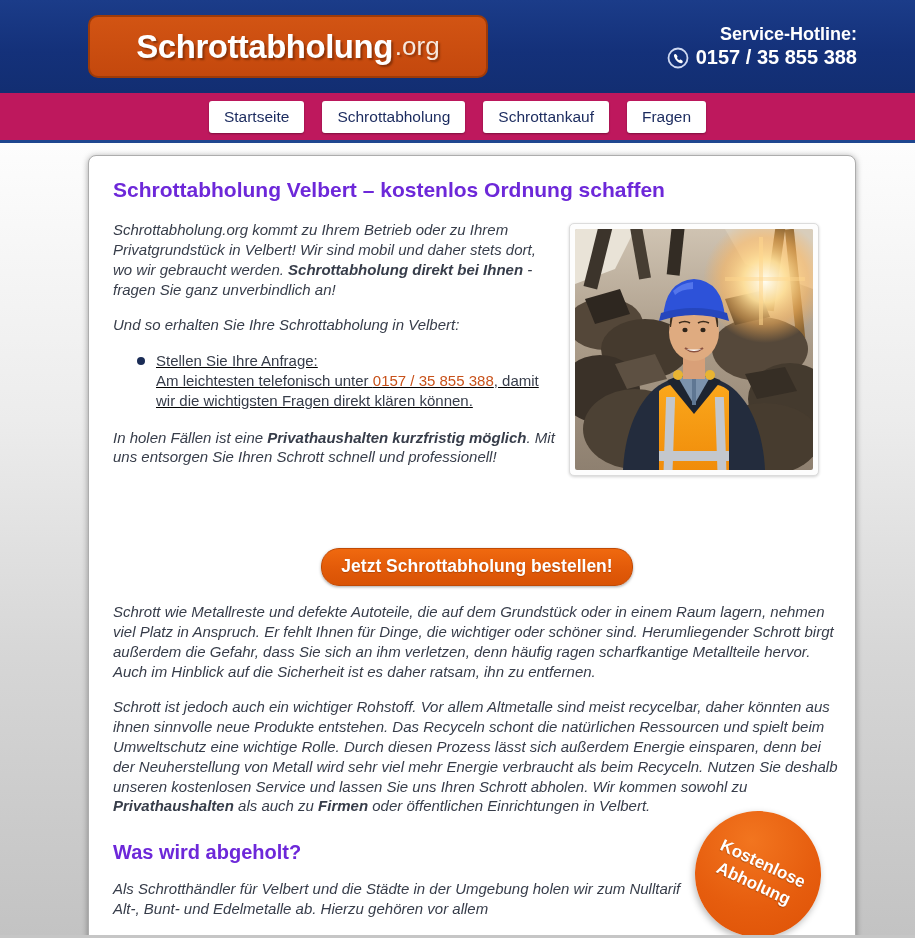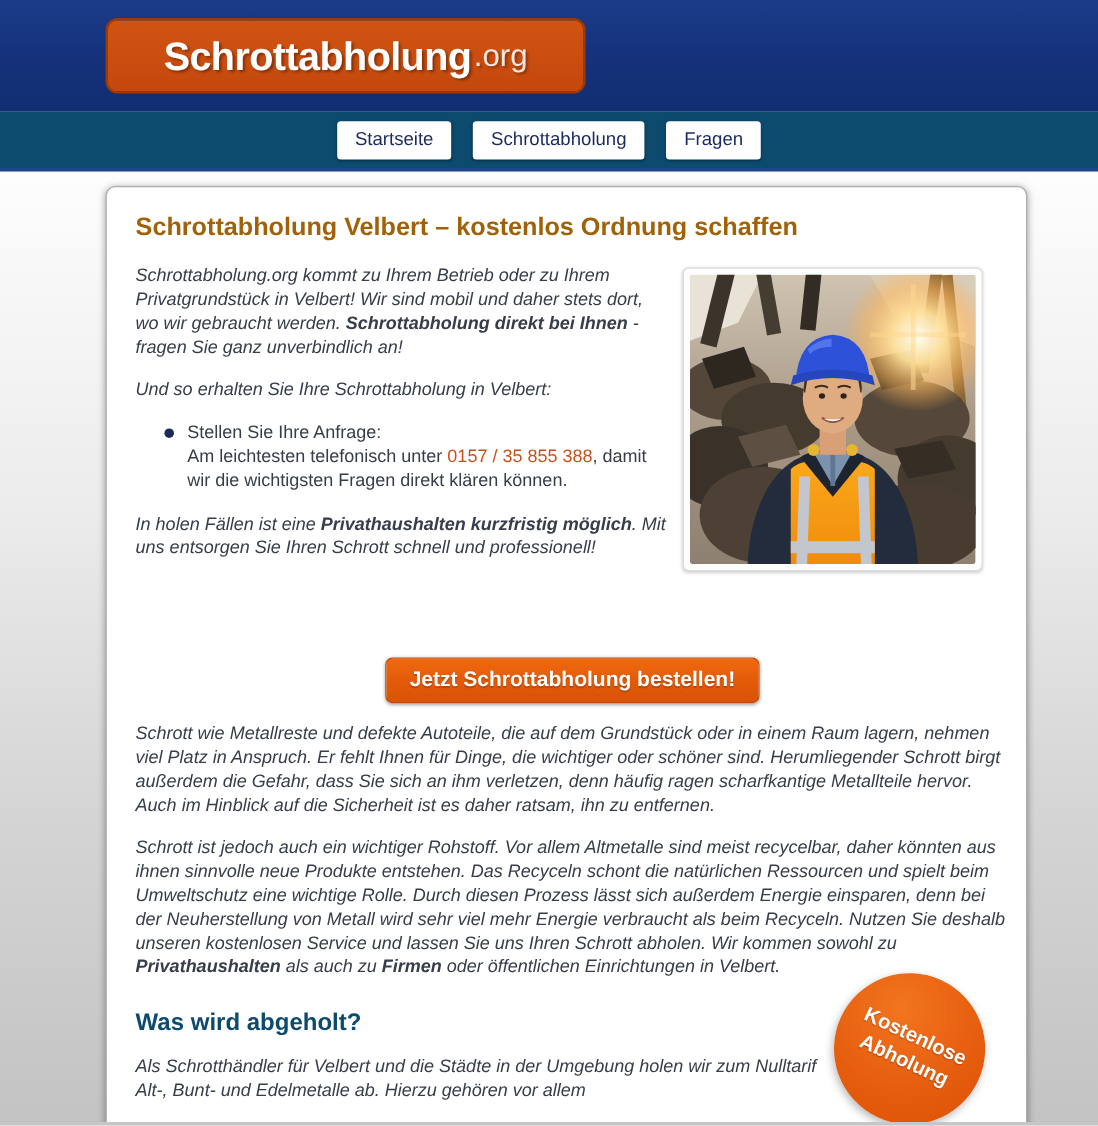--- a/index.html
+++ b/index.html
@@ -31,21 +31,21 @@
     text-shadow:2px 2px 2px rgba(60,20,0,0.4);
   }
   .hotline { text-align:right; color:#ffffff; line-height:1.25; }
   .hotline-label { font-weight:bold; font-size:18px; display:block; }
   .hotline-number-row { display:flex; align-items:center; justify-content:flex-end; gap:7px; }
   .hotline-number { font-weight:bold; font-size:20px; }
   .phone-icon-svg { display:block; }
 
   
   .site-nav {
-    height:50px; background:#0c4a6e; border-bottom:3px solid #1e468f;
+    height:50px; background:#be185d; border-bottom:3px solid #1e468f;
     display:flex; align-items:center; justify-content:center; gap:18px;
   }
   .nav-btn {
     background:#ffffff; color:#1a2a5e; border:none; border-radius:3px;
     font-family:inherit; font-size:15.5px; padding:7px 15px; cursor:pointer;
     box-shadow:0 1px 2px rgba(0,0,0,0.35);
   }
 
   
   .content-bg {
@@ -54,29 +54,29 @@
     padding-top:12px;
   }
   .card {
     position:relative;
     width:768px; margin-left:88px; height:800px;
     background:#ffffff; border:1px solid #adadad; border-radius:8px;
     box-shadow:0 1px 6px rgba(0,0,0,0.35);
     padding:22px 14px 20px 24px;
   }
   h1.page-title {
-    margin:0 0 18px; font-size:21px; font-weight:bold; color:#a16207; letter-spacing:0;
+    margin:0 0 18px; font-size:21px; font-weight:bold; color:#6d28d9; letter-spacing:0;
   }
   .card p { margin:0 0 15px; font-size:15px; line-height:1.33; color:#373d4a;font-style:italic; }
   b, strong { font-weight:bold; }
 
   .top-section { position:relative; min-height:326px; }
   .top-text { width:446px; }
 
-  .steps-list { list-style:none; margin:16px 0 17px 24px; padding:0; }
+  .steps-list { list-style:none; margin:16px 0 17px 24px; padding:0;text-decoration:underline; }
   .steps-list li {
     position:relative; padding-left:19px; margin-bottom:9px;
     font-size:15px; line-height:1.33; color:#373d4a;
   }
   .steps-list li::before {
     content:""; position:absolute; left:0; top:6px; width:8px; height:8px;
     border-radius:50%; background:#1a2c56;
   }
   .inline-phone { color:#c8511a; cursor:pointer; }
 
@@ -87,26 +87,26 @@
     box-shadow:0 1px 3px rgba(0,0,0,0.18);
   }
   .photo-frame svg { display:block; border-radius:2px; }
 
   
   .cta-row { text-align:center; margin:2px 0 16px; }
   .cta-button {
     display:inline-block; font-family:inherit; cursor:pointer;
     font-size:17.5px; font-weight:bold; color:#ffffff;
     background:linear-gradient(180deg,#f0690f 0%,#e25a09 55%,#d95305 100%);
-    border:1px solid #c04a05; border-radius:6px; padding:7px 19px 8px;
+    border:1px solid #c04a05; border-radius:18px; padding:7px 19px 8px;
     box-shadow:0 1px 3px rgba(0,0,0,0.35);
     text-shadow:0 1px 1px rgba(0,0,0,0.2);
   }
 
-  h2.section-title { margin:25px 0 15px; font-size:20px; font-weight:bold; color:#0c4a6e; }
+  h2.section-title { margin:25px 0 15px; font-size:20px; font-weight:bold; color:#6d28d9; }
   .narrow { width:588px; }
 
   
   .badge {
     position:absolute; top:655px; right:34px; width:126px; height:126px;
     border-radius:50%;
     background:radial-gradient(circle at 34% 28%, #f2751f 0%, #e65d0e 55%, #dd5106 100%);
     box-shadow:0 3px 7px rgba(0,0,0,0.28);
     display:flex; align-items:center; justify-content:center;
     transform:rotate(25deg);
@@ -117,25 +117,38 @@
   }
 </style>
 </head>
 <body>
 
 <header class="site-header">
   <div class="logo-box">
     <span class="logo-main">Schrottabholung</span>
       <span class="logo-suffix">.org</span>
   </div>
+  <div class="hotline">
+    <span class="hotline-label">Service-Hotline:</span>
+    <span class="hotline-number-row">
+      <span>
+        <svg class="phone-icon-svg" width="22" height="22" viewBox="0 0 22 22">
+          <circle cx="11" cy="11" r="9.5" fill="none" stroke="#cfd9f2" stroke-width="1.8"></circle>
+          <path d="M7.2 7.6 C7.8 6.9 9 6.9 9.5 7.7 L10.3 8.9 C10.7 9.5 10.4 10.2 9.9 10.7 C10.3 11.9 11.2 12.8 12.3 13.2 C12.8 12.7 13.5 12.4 14.1 12.8 L15.2 13.6 C16 14.2 15.9 15.3 15.2 15.9 C13.9 16.9 11.7 15.9 9.9 14.1 C8.1 12.3 6.3 8.9 7.2 7.6 Z" fill="#ffffff"></path>
+        </svg>
+      </span>
+      <span class="hotline-number">0157 / 35 855 388</span>
+    </span>
+  </div>
 </header>
 
 <nav class="site-nav">
   <button class="nav-btn">Startseite</button>
   <button class="nav-btn">Schrottabholung</button>
+  <button class="nav-btn">Schrottankauf</button>
   <button class="nav-btn">Fragen</button>
 </nav>
 
 <div class="content-bg">
   <div class="card">
 
     <h1 class="page-title">Schrottabholung Velbert – kostenlos Ordnung schaffen</h1>
 
     <div class="top-section">
       <div class="top-text">

